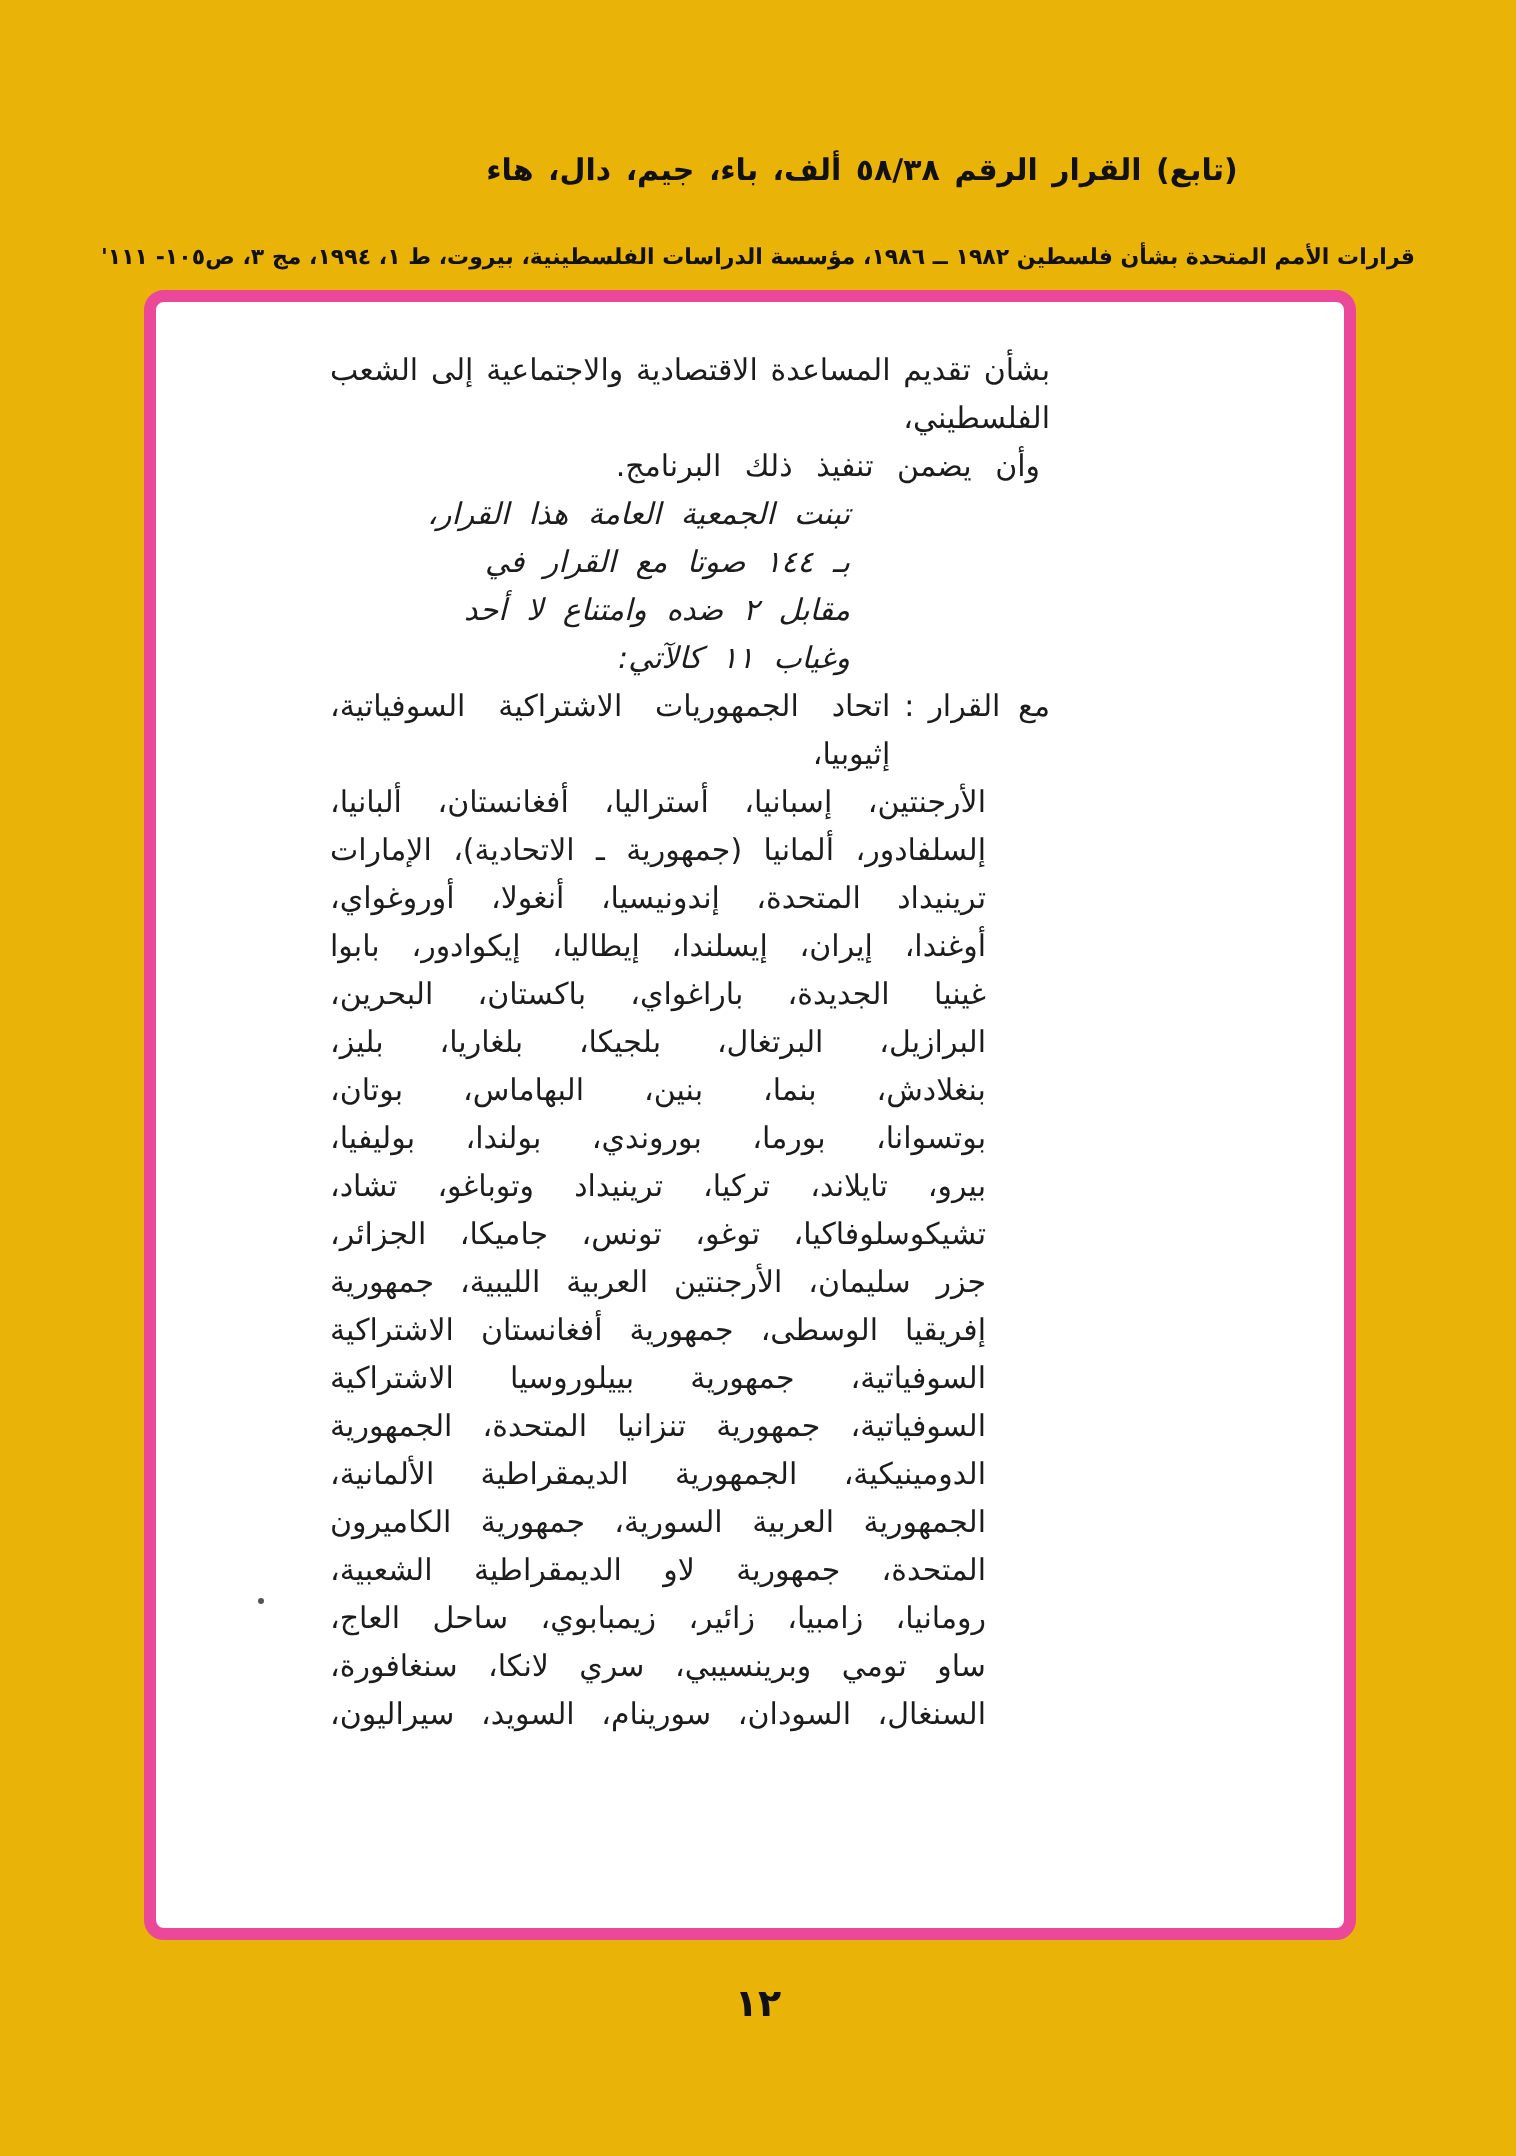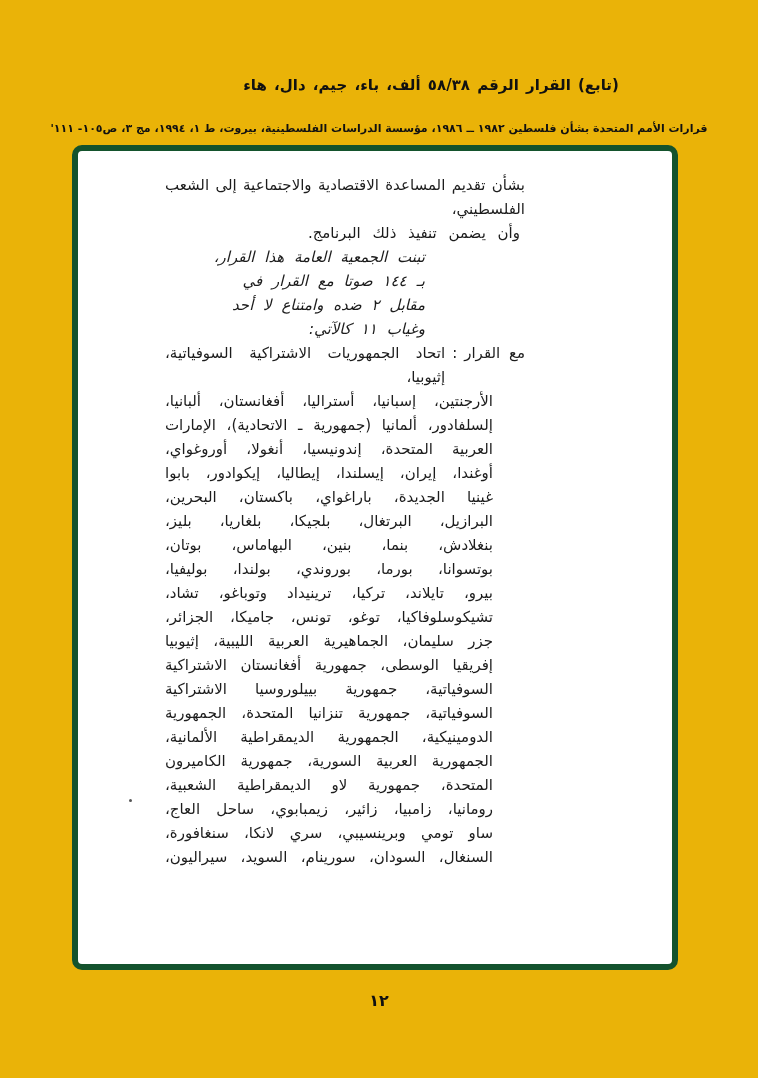--- a/index.html
+++ b/index.html
@@ -16,21 +16,21 @@
     direction:rtl;font-weight:bold;font-size:15px;word-spacing:2px;color:#111;
   }
   .citation{
     position:absolute;top:102px;left:0;width:758px;text-align:center;
     direction:rtl;font-weight:bold;font-size:11px;color:#111;margin-top:20px;
   }
 
   
   .frame{
     position:absolute;left:72px;top:145px;width:594px;height:813px;
-    border:6px solid #14532d;border-radius:10px;background:#ffffff;
+    border:6px solid #ec4899;border-radius:10px;background:#ffffff;
   }
 
   
   .textcol{
     position:absolute;top:22px;right:147px;width:360px;
     direction:rtl;font-size:15px;line-height:24px;color:#1c1c1c;
     text-align:right;
   }
   .line{min-height:24px;}
   .just{text-align:justify;text-align-last:justify;}
@@ -40,21 +40,21 @@
 
   .vote-row{display:flex;align-items:baseline;}
   .vote-label{white-space:nowrap;word-spacing:4px;}
   .vote-sep{padding:0 7px;}
   .vote-first{flex:1;text-align:justify;text-align-last:justify;}
   .vote-lines .line{margin-right:32px;text-align:justify;text-align-last:justify;}
 
   
   .pageno{
     position:absolute;top:991px;left:0;width:758px;text-align:center;
-    direction:rtl;font-weight:bold;font-size:16px;letter-spacing:2px;color:#111;
+    direction:rtl;font-weight:bold;font-size:19px;letter-spacing:2px;color:#111;
   }
 
   
   .speck{position:absolute;left:129px;top:799px;width:3px;height:3px;background:#555;border-radius:50%;}
 </style>
 </head>
 <body>
 
 <div class="page">
 
@@ -74,29 +74,29 @@
           <div class="line">وغياب ١١ كالآتي:</div>
         </div>
       <div class="vote-row">
         <span class="vote-label">مع القرار</span>
         <span class="vote-sep">:</span>
         <span class="vote-first">اتحاد الجمهوريات الاشتراكية السوفياتية، إثيوبيا،</span>
       </div>
       <div class="vote-lines" id="vote-lines">
           <div class="line">الأرجنتين، إسبانيا، أستراليا، أفغانستان، ألبانيا،</div>
           <div class="line">إلسلفادور، ألمانيا (جمهورية ـ الاتحادية)، الإمارات</div>
-          <div class="line">العربية المتحدة، إندونيسيا، أنغولا، أوروغواي،</div>
+          <div class="line">ترينيداد المتحدة، إندونيسيا، أنغولا، أوروغواي،</div>
           <div class="line">أوغندا، إيران، إيسلندا، إيطاليا، إيكوادور، بابوا</div>
           <div class="line">غينيا الجديدة، باراغواي، باكستان، البحرين،</div>
           <div class="line">البرازيل، البرتغال، بلجيكا، بلغاريا، بليز،</div>
           <div class="line">بنغلادش، بنما، بنين، البهاماس، بوتان،</div>
           <div class="line">بوتسوانا، بورما، بوروندي، بولندا، بوليفيا،</div>
           <div class="line">بيرو، تايلاند، تركيا، ترينيداد وتوباغو، تشاد،</div>
           <div class="line">تشيكوسلوفاكيا، توغو، تونس، جاميكا، الجزائر،</div>
-          <div class="line">جزر سليمان، الجماهيرية العربية الليبية، إثيوبيا</div>
+          <div class="line">جزر سليمان، الأرجنتين العربية الليبية، جمهورية</div>
           <div class="line">إفريقيا الوسطى، جمهورية أفغانستان الاشتراكية</div>
           <div class="line">السوفياتية، جمهورية بييلوروسيا الاشتراكية</div>
           <div class="line">السوفياتية، جمهورية تنزانيا المتحدة، الجمهورية</div>
           <div class="line">الدومينيكية، الجمهورية الديمقراطية الألمانية،</div>
           <div class="line">الجمهورية العربية السورية، جمهورية الكاميرون</div>
           <div class="line">المتحدة، جمهورية لاو الديمقراطية الشعبية،</div>
           <div class="line">رومانيا، زامبيا، زائير، زيمبابوي، ساحل العاج،</div>
           <div class="line">ساو تومي وبرينسيبي، سري لانكا، سنغافورة،</div>
           <div class="line">السنغال، السودان، سورينام، السويد، سيراليون،</div>
         </div>

